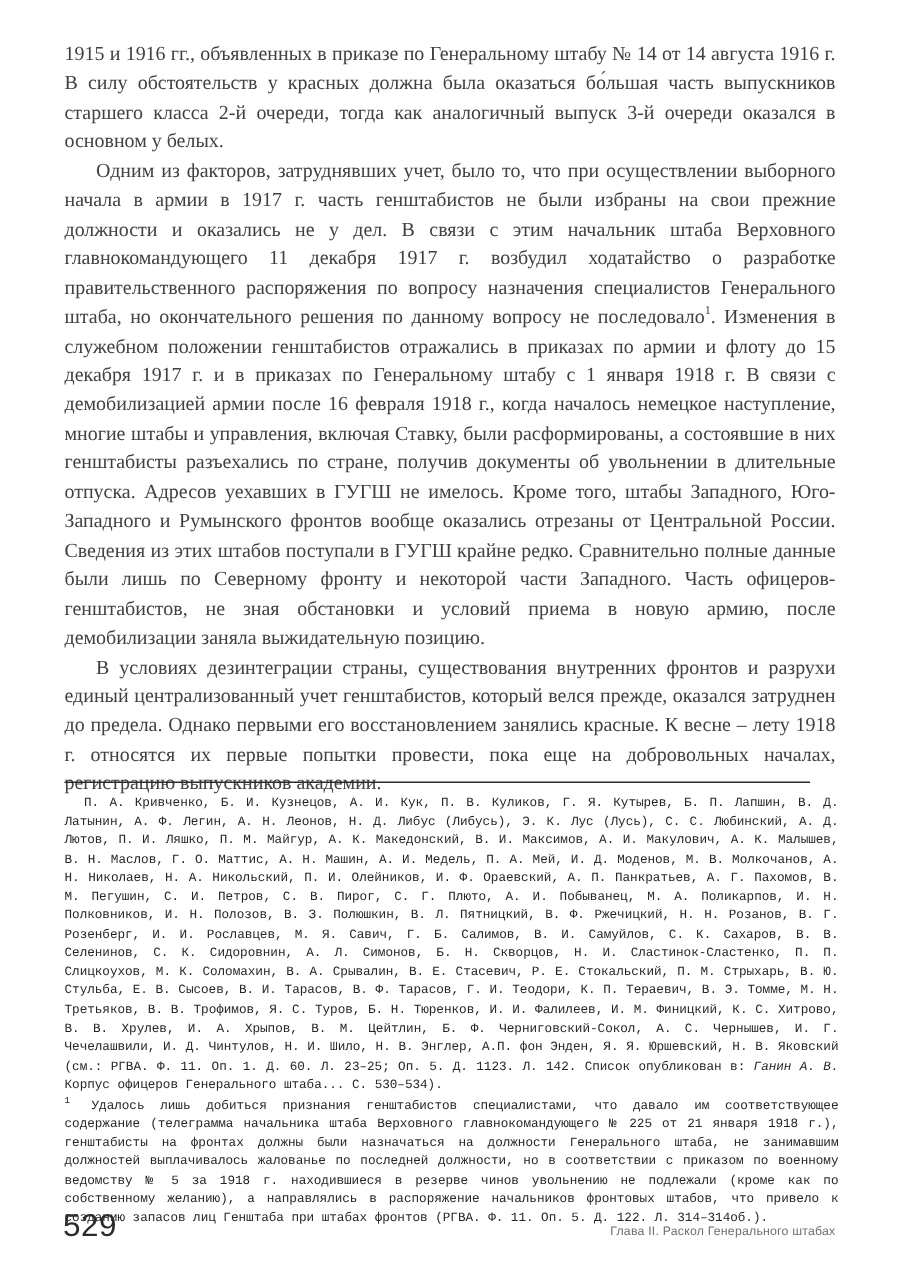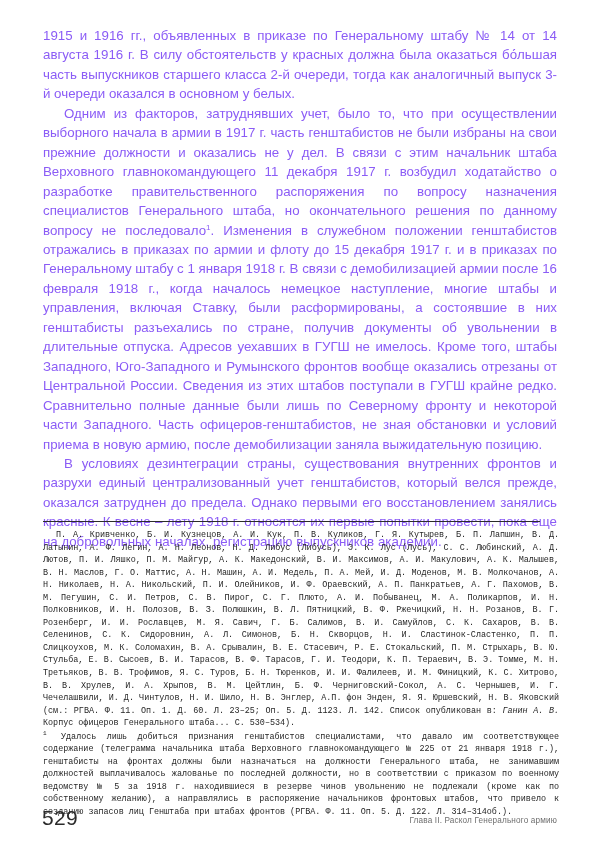--- a/index.html
+++ b/index.html
@@ -18,24 +18,24 @@
   }
 
   
   .body-block {
     position: absolute;
     left: 43px;
     top: 26px;
     width: 514px;
   }
   .para {
-    font-family: Liberation Sans, sans-serif;
+    font-family: Liberation Serif, serif;
     font-size: 13.3px;
     line-height: 19.45px;
-    color: #8b5cf6;
+    color: #404040;
     text-align: justify;
     text-justify: inter-word;
     margin: 0;
     text-indent: 21px;
     hyphens: manual;
   }
   .para.first { text-indent: 0; }
   sup.fn {
     font-size: 8px;
     vertical-align: super;
@@ -111,15 +111,15 @@
   </div>
 
   <div class="footnote-rule"></div>
 
   <div class="footnotes">
     <p class="fnote"><span>П. А. Кривченко, Б. И. Кузнецов, А. И. Кук, П. В. Куликов, Г. Я. Кутырев, Б. П. Лапшин, В. Д. Латынин, А. Ф. Легин, А. Н. Леонов, Н. Д. Либус (Либусь), Э. К. Лус (Лусь), С. С. Любинский, А. Д. Лютов, П. И. Ляшко, П. М. Майгур, А. К. Македонский, В. И. Максимов, А. И. Макулович, А. К. Малышев, В. Н. Маслов, Г. О. Маттис, А. Н. Машин, А. И. Медель, П. А. Мей, И. Д. Моденов, М. В. Молкочанов, А. Н. Николаев, Н. А. Никольский, П. И. Олейников, И. Ф. Ораевский, А. П. Панкратьев, А. Г. Пахомов, В. М. Пегушин, С. И. Петров, С. В. Пирог, С. Г. Плюто, А. И. Побыванец, М. А. Поликарпов, И. Н. Полковников, И. Н. Полозов, В. З. Полюшкин, В. Л. Пятницкий, В. Ф. Ржечицкий, Н. Н. Розанов, В. Г. Розенберг, И. И. Рославцев, М. Я. Савич, Г. Б. Салимов, В. И. Самуйлов, С. К. Сахаров, В. В. Селенинов, С. К. Сидоровнин, А. Л. Симонов, Б. Н. Скворцов, Н. И. Сластинок-Сластенко, П. П. Слицкоухов, М. К. Соломахин, В. А. Срывалин, В. Е. Стасевич, Р. Е. Стокальский, П. М. Стрыхарь, В. Ю. Стульба, Е. В. Сысоев, В. И. Тарасов, В. Ф. Тарасов, Г. И. Теодори, К. П. Тераевич, В. Э. Томме, М. Н. Третьяков, В. В. Трофимов, Я. С. Туров, Б. Н. Тюренков, И. И. Фалилеев, И. М. Финицкий, К. С. Хитрово, В. В. Хрулев, И. А. Хрыпов, В. М. Цейтлин, Б. Ф. Черниговский-Сокол, А. С. Чернышев, И. Г. Чечелашвили, И. Д. Чинтулов, Н. И. Шило, Н. В. Энглер, А.П. фон Энден, Я. Я. Юршевский, Н. В. Яковский (см.: РГВА. Ф. 11. Оп. 1. Д. 60. Л. 23–25; Оп. 5. Д. 1123. Л. 142. Список опубликован в: </span><span class="ital">Ганин А. В.</span><span> Корпус офицеров Генерального штаба... С. 530–534).</span></p>
     <p class="fnote second"><span class="lead-marker">1</span><span>Удалось лишь добиться признания генштабистов специалистами, что давало им соответствующее содержание (телеграмма начальника штаба Верховного главнокомандующего № 225 от 21 января 1918 г.), генштабисты на фронтах должны были назначаться на должности Генерального штаба, не занимавшим должностей выплачивалось жалованье по последней должности, но в соответствии с приказом по военному ведомству № 5 за 1918 г. находившиеся в резерве чинов увольнению не подлежали (кроме как по собственному желанию), а направлялись в распоряжение начальников фронтовых штабов, что привело к созданию запасов лиц Генштаба при штабах фронтов (РГВА. Ф. 11. Оп. 5. Д. 122. Л. 314–314об.).</span></p>
   </div>
 
   <div class="page-number">529</div>
-  <div class="running-footer">Глава II. Раскол Генерального армию</div>
+  <div class="running-footer">Глава II. Раскол Генерального штабах</div>
 
 </div>
 
 </body></html>

